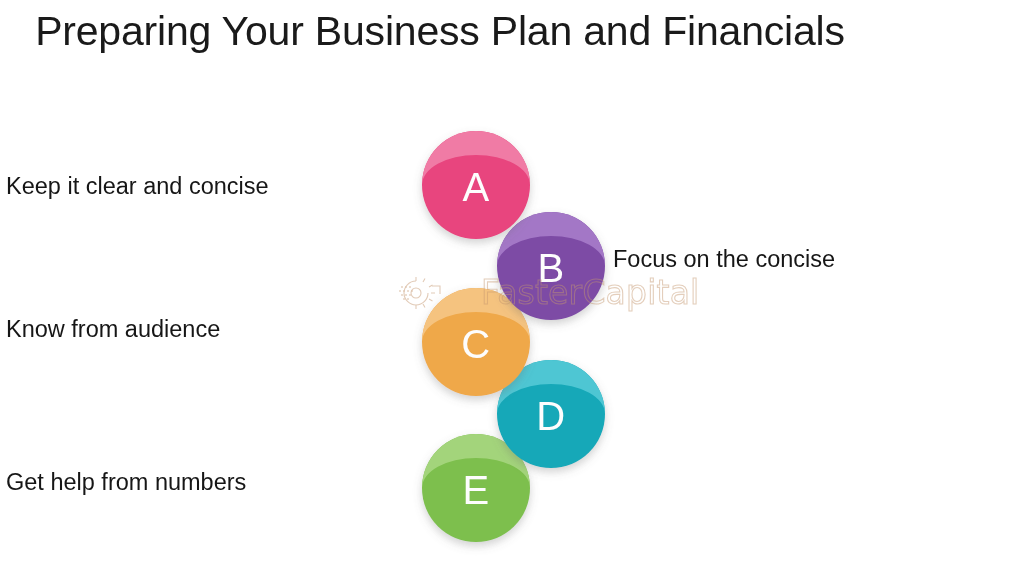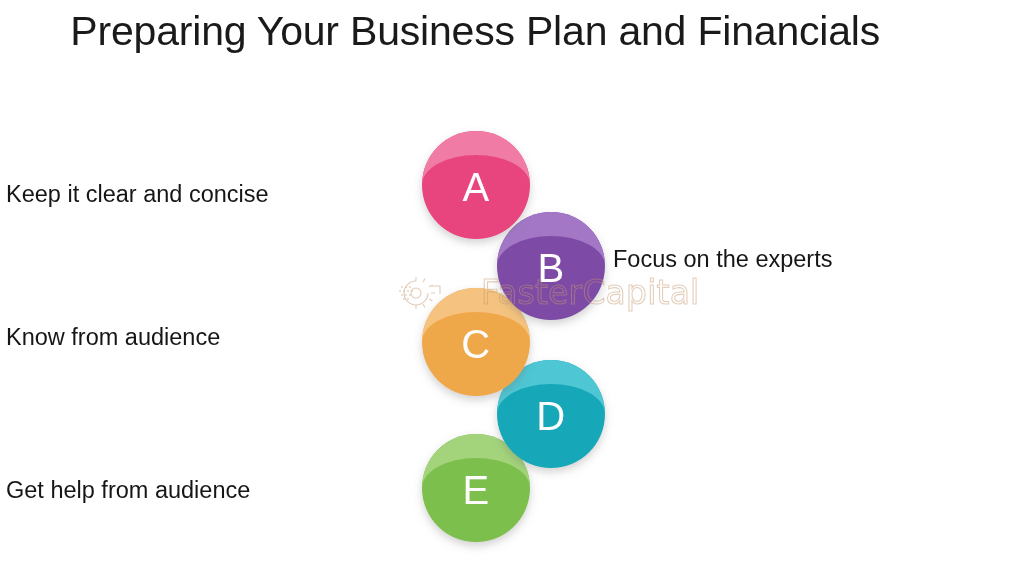--- a/index.html
+++ b/index.html
@@ -20,36 +20,36 @@
     top: 0;
     width: 1024px;
     height: 576px;
     background: #ffffff;
   }
   .title {
     position: absolute;
     left: 0;
     top: 8px;
     width: 880px;
-    text-align: right;
+    text-align: center;
     font-size: 41px;
     font-weight: 400;
     color: #1a1a1a;
     letter-spacing: -0.2px;
     white-space: nowrap;
   }
   .label {
     position: absolute;
     font-size: 23.5px;
     font-weight: 400;
     color: #161616;
     white-space: nowrap;
     line-height: 1.2;
   }
-  .label.left  { text-align: left; margin-top: 8px; }
+  .label.left  { text-align: left; }
   .label.right { text-align: left; }
 
   .shape {
     position: absolute;
     width: 118px;
     height: 112px;
   }
   .shape svg {
     display: block;
     width: 118px;
@@ -107,23 +107,23 @@
 <body>
 
 <div id="slide" style="background: rgb(255, 255, 255);">
 
   <div class="title" style="color: rgb(26, 26, 26);">Preparing Your Business Plan and Financials</div>
 
   <div class="label left" style="left: 6px; top: 172px; color: rgb(22, 22, 22);">Keep it clear and concise</div>
 
   <div class="label left" style="left: 6px; top: 315px; color: rgb(22, 22, 22);">Know from audience</div>
 
-  <div class="label left" style="left: 6px; top: 468px; color: rgb(22, 22, 22);">Get help from audience</div>
-
-  <div class="label right" style="left: 613px; top: 245px; color: rgb(22, 22, 22);">Focus on the experts</div>
+  <div class="label left" style="left: 6px; top: 468px; color: rgb(22, 22, 22);">Get help from numbers</div>
+
+  <div class="label right" style="left: 613px; top: 245px; color: rgb(22, 22, 22);">Focus on the concise</div>
 
 
   <div class="shape" style="left:417px; top:430px; z-index:1;">
     <svg viewBox="0 0 118 112">
       <defs>
         <filter id="sh-e" x="-30%" y="-30%" width="170%" height="175%">
           <feDropShadow dx="0" dy="4" stdDeviation="4" flood-color="#6a6a6a" flood-opacity="0.30"></feDropShadow>
         </filter>
         <clipPath id="clip-e">
             <circle cx="59" cy="58" r="54"></circle>

